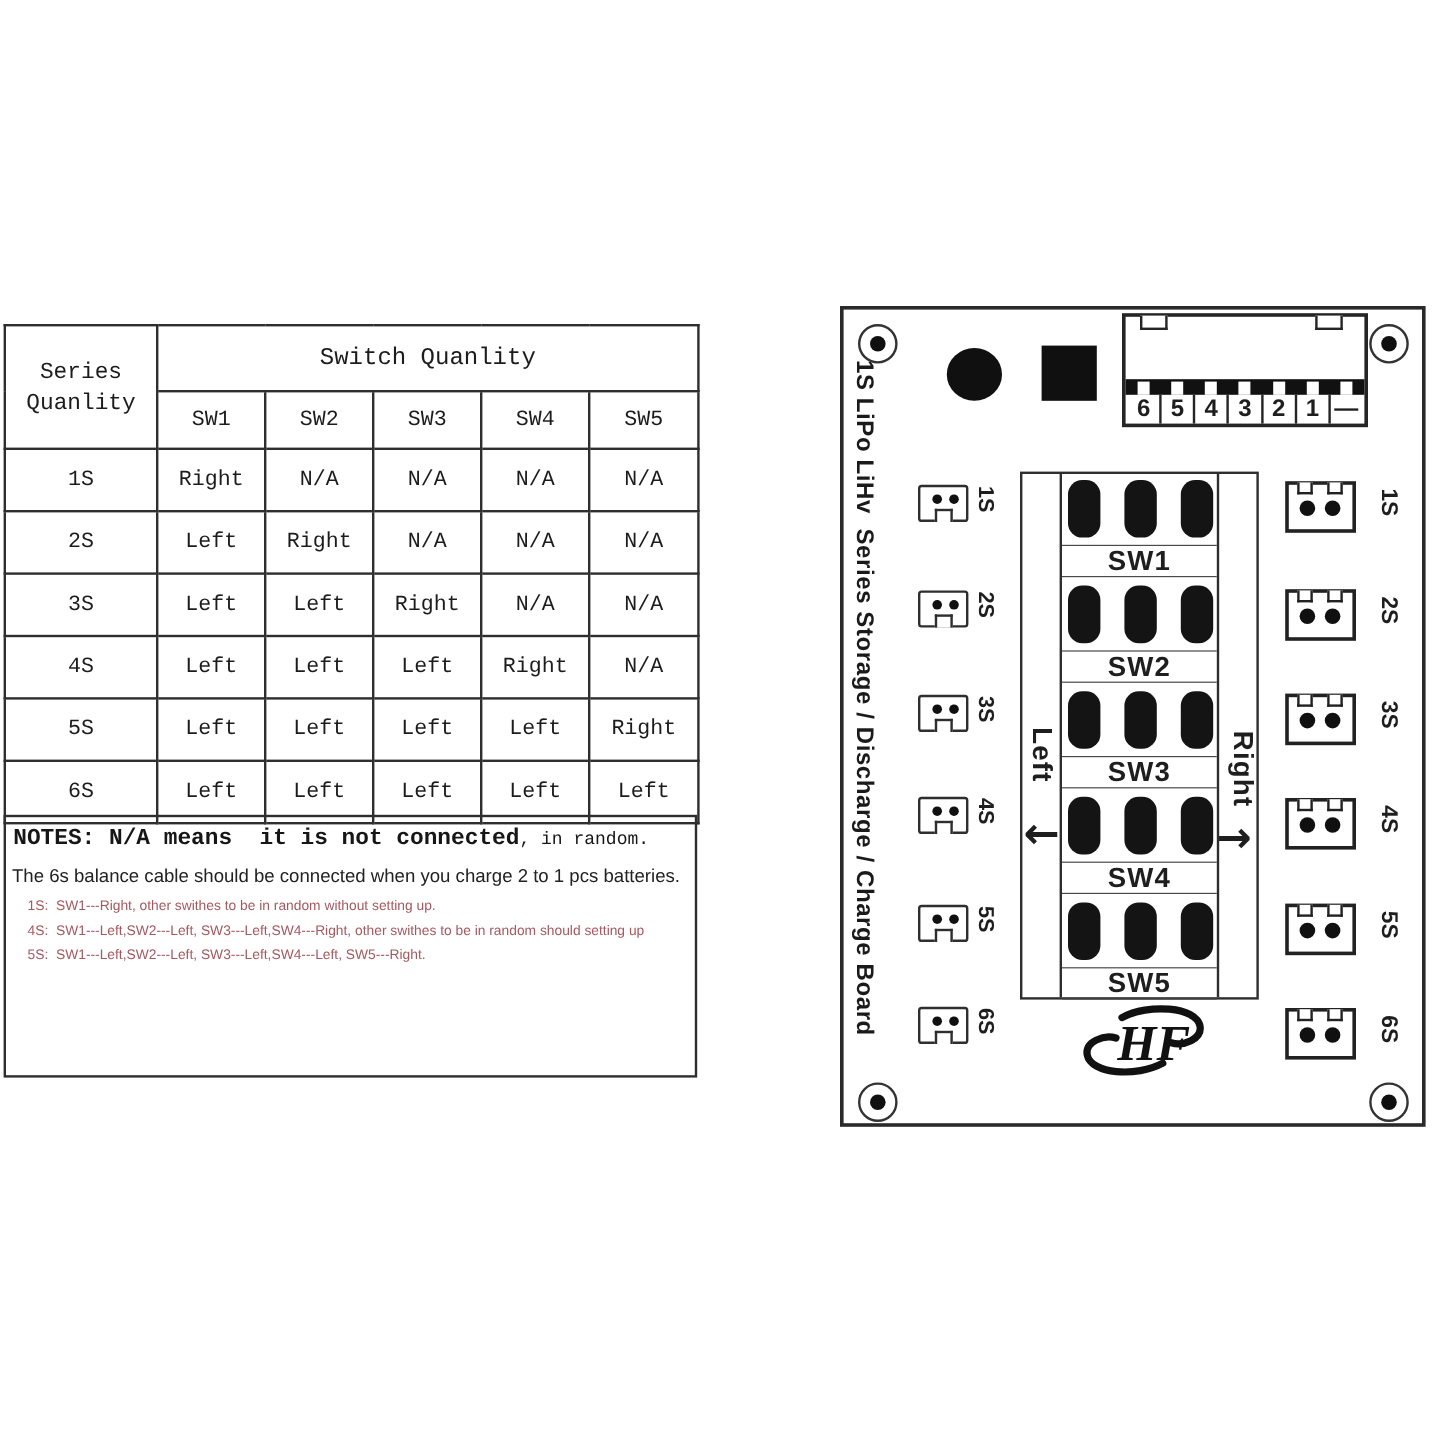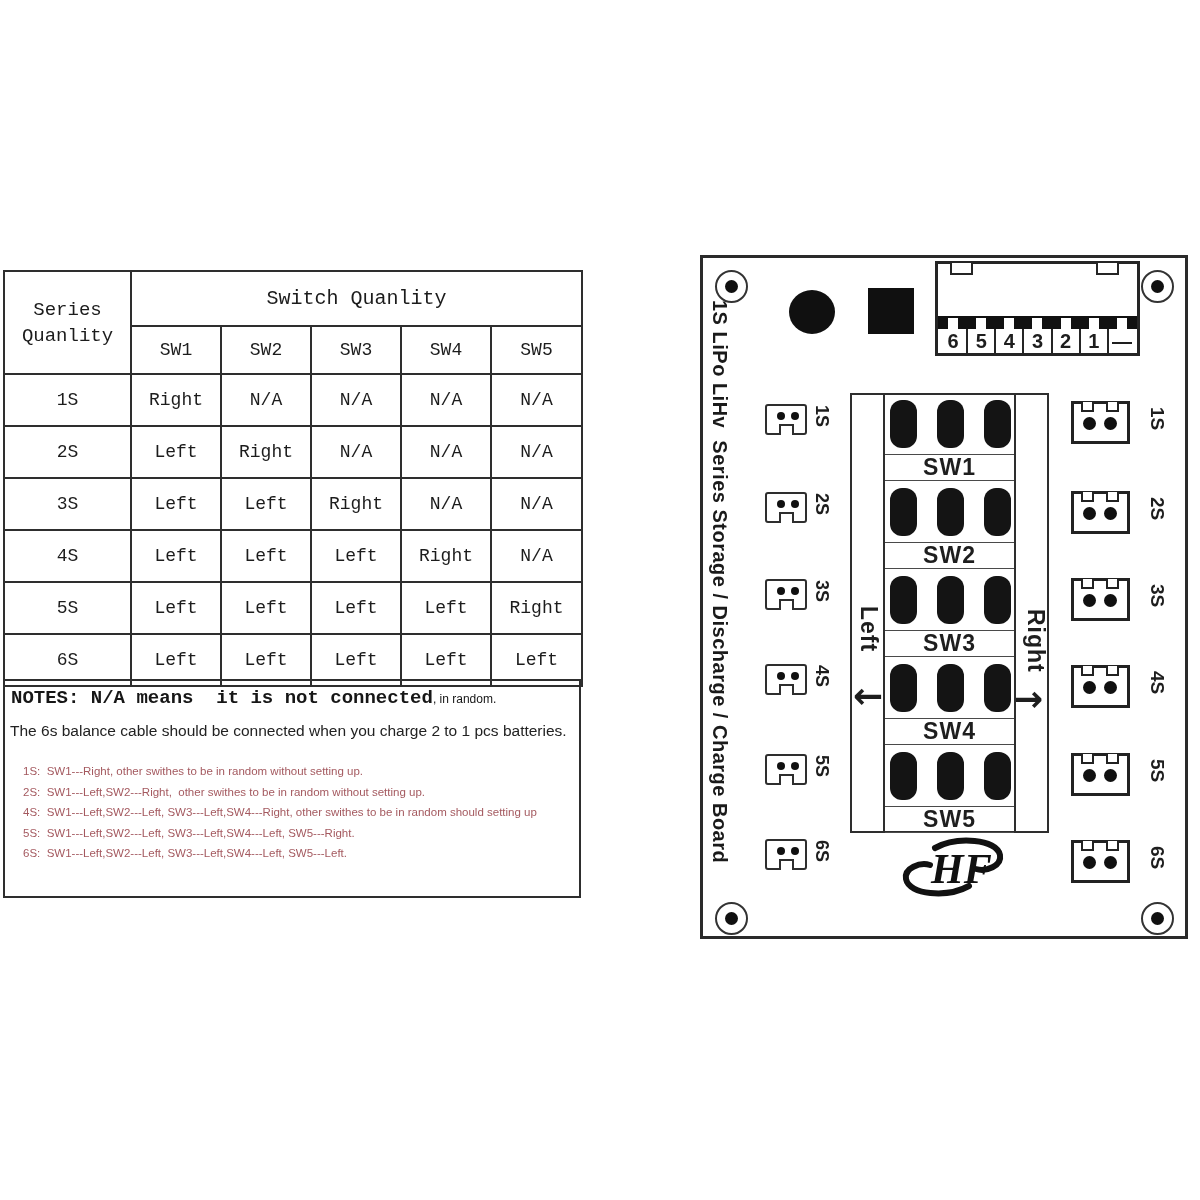--- a/index.html
+++ b/index.html
@@ -25,26 +25,26 @@
 
   
   .notes {
     position:absolute; left:3px; top:679px; width:578px; height:219px;
     border:2.5px solid #2e2e2e; box-sizing:border-box;
   }
   .notes-title {
     position:absolute; left:6px; top:6px; white-space:pre-wrap;
     font-family:"Liberation Mono", monospace; font-weight:bold; font-size:19px; color:#161616;
   }
-  .notes-suffix { font-family:Liberation Sans, sans-serif; font-weight:normal; font-size:12px; }
+  .notes-suffix { font-family:Liberation Mono, monospace; font-weight:normal; font-size:15px; }
   .notes-line2 {
     position:absolute; left:5px; top:41px; font-size:15.5px; color:#222;
     font-family:"Liberation Sans", sans-serif;
   }
-  .red-notes { position:absolute; left:18px; top:80px; right:8px; }
+  .red-notes { position:absolute; left:18px; top:64px; right:8px; }
   .red-line { font-size:11.5px; line-height:20.5px; color:#a4595f; white-space:pre-wrap; }
 
   
   .board {
     position:absolute; left:700px; top:255px; width:488px; height:684px;
     border:3px solid #2a2a2a; box-sizing:border-box; background:#fff;
   }
   .screw { position:absolute; width:33px; height:33px; border:2.5px solid #333; border-radius:50%; box-sizing:border-box; }
   .screw .sdot { position:absolute; left:50%; top:50%; width:13px; height:13px; margin:-6.5px 0 0 -6.5px; background:#101010; border-radius:50%; }
 
@@ -179,24 +179,22 @@
       <td>Left</td>
     </tr>
     </tbody>
   </table>
 
   <div class="notes">
     <div class="notes-title"><span>NOTES: N/A means  it is not connected</span><span class="notes-suffix">, in random.</span></div>
     <div class="notes-line2">The 6s balance cable should be connected when you charge 2 to 1 pcs batteries.</div>
     <div class="red-notes">
       <div class="red-line">1S:  SW1---Right, other swithes to be in random without setting up.</div>
-      <div class="red-line">2S:  SW1---Left,SW2---Right,  other swithes to be in random without setting up.</div>
       <div class="red-line">4S:  SW1---Left,SW2---Left, SW3---Left,SW4---Right, other swithes to be in random should setting up</div>
       <div class="red-line">5S:  SW1---Left,SW2---Left, SW3---Left,SW4---Left, SW5---Right.</div>
-      <div class="red-line">6S:  SW1---Left,SW2---Left, SW3---Left,SW4---Left, SW5---Left.</div>
     </div>
   </div>
 
   <div class="board">
 
     <div class="screw" style="left:12px;  top:12px;">
         <span class="sdot"></span>
       </div>
     <div class="screw" style="left:438px; top:12px;">
         <span class="sdot"></span>

